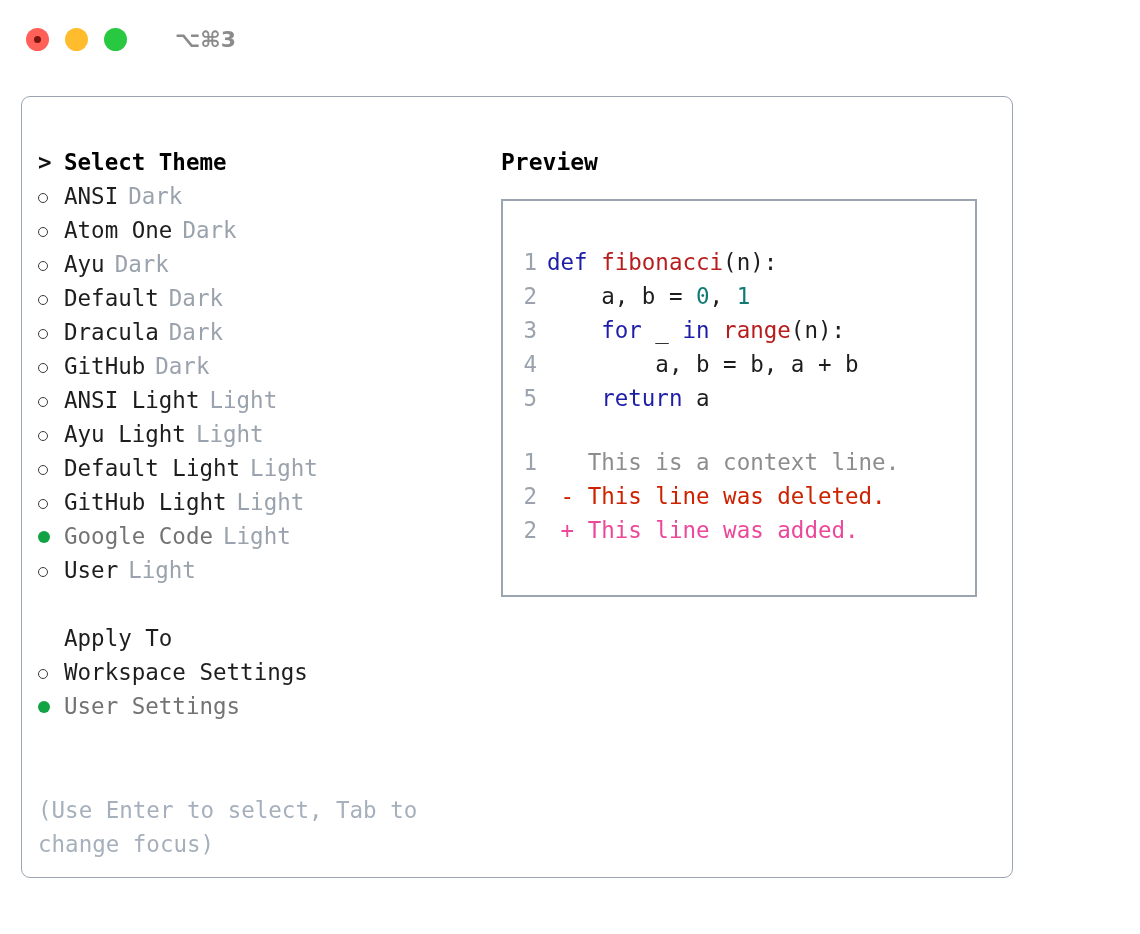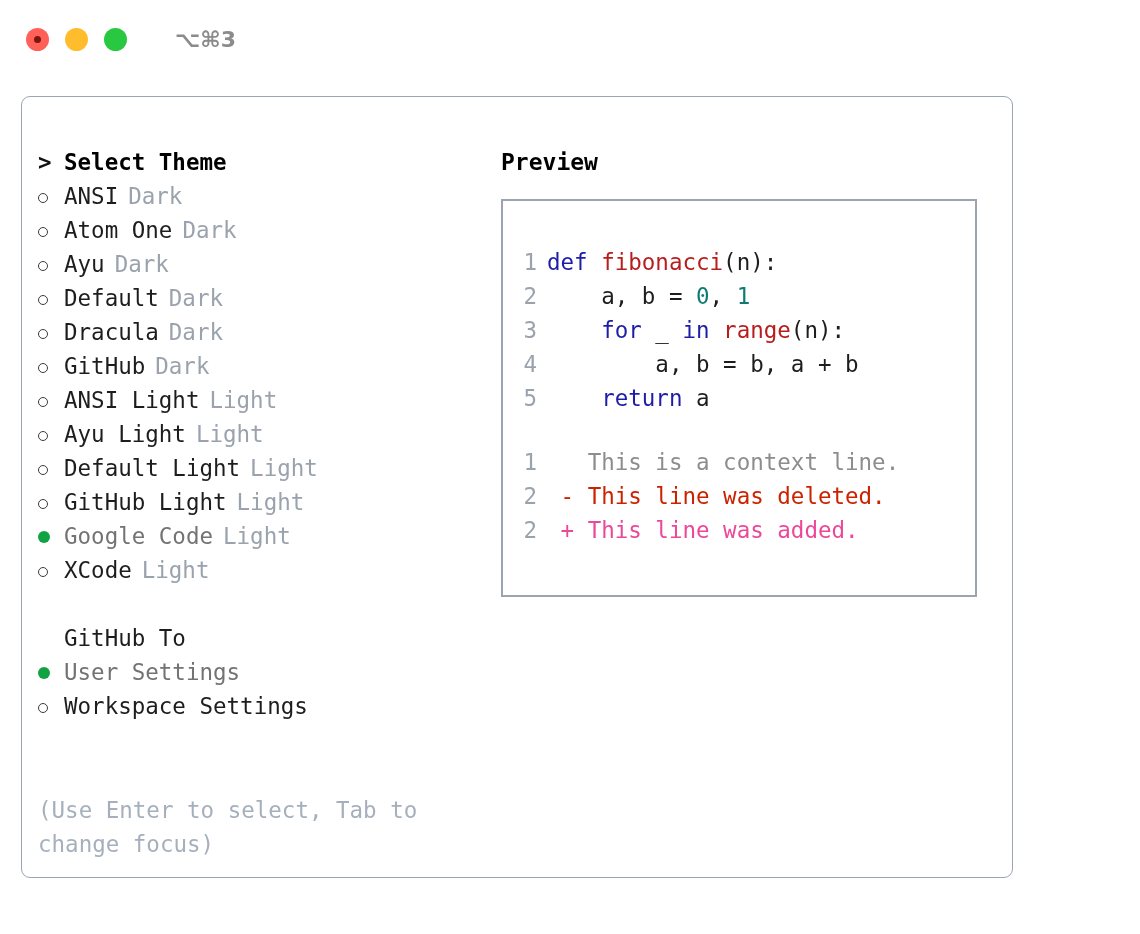--- a/index.html
+++ b/index.html
@@ -233,31 +233,31 @@
             <div class="row"><span class="marker"><span class="dot-empty"></span></span><span class="label">Atom One</span><span class="variant">Dark</span></div>
             <div class="row"><span class="marker"><span class="dot-empty"></span></span><span class="label">Ayu</span><span class="variant">Dark</span></div>
             <div class="row"><span class="marker"><span class="dot-empty"></span></span><span class="label">Default</span><span class="variant">Dark</span></div>
             <div class="row"><span class="marker"><span class="dot-empty"></span></span><span class="label">Dracula</span><span class="variant">Dark</span></div>
             <div class="row"><span class="marker"><span class="dot-empty"></span></span><span class="label">GitHub</span><span class="variant">Dark</span></div>
             <div class="row"><span class="marker"><span class="dot-empty"></span></span><span class="label">ANSI Light</span><span class="variant">Light</span></div>
             <div class="row"><span class="marker"><span class="dot-empty"></span></span><span class="label">Ayu Light</span><span class="variant">Light</span></div>
             <div class="row"><span class="marker"><span class="dot-empty"></span></span><span class="label">Default Light</span><span class="variant">Light</span></div>
             <div class="row"><span class="marker"><span class="dot-empty"></span></span><span class="label">GitHub Light</span><span class="variant">Light</span></div>
             <div class="row"><span class="marker"><span class="dot-filled"></span></span><span class="label selected">Google Code</span><span class="variant">Light</span></div>
-            <div class="row"><span class="marker"><span class="dot-empty"></span></span><span class="label">XCode</span><span class="variant">Light</span></div>
+            <div class="row"><span class="marker"><span class="dot-empty"></span></span><span class="label">User</span><span class="variant">Light</span></div>
           </div>
 
         <div class="row section-head">
           <span class="marker"></span>
-          <span class="label">GitHub To</span>
+          <span class="label">Apply To</span>
         </div>
 
         <div id="apply-to-list">
+            <div class="row"><span class="marker"><span class="dot-empty"></span></span><span class="label">Workspace Settings</span></div>
             <div class="row"><span class="marker"><span class="dot-filled"></span></span><span class="label selected">User Settings</span></div>
-            <div class="row"><span class="marker"><span class="dot-empty"></span></span><span class="label">Workspace Settings</span></div>
           </div>
       </div>
 
       <div class="hint">(Use Enter to select, Tab to
 change focus)</div>
 
       <div class="right-col">
         <div class="preview-title">Preview</div>
         <div class="preview-box">
           <div id="code-block">

